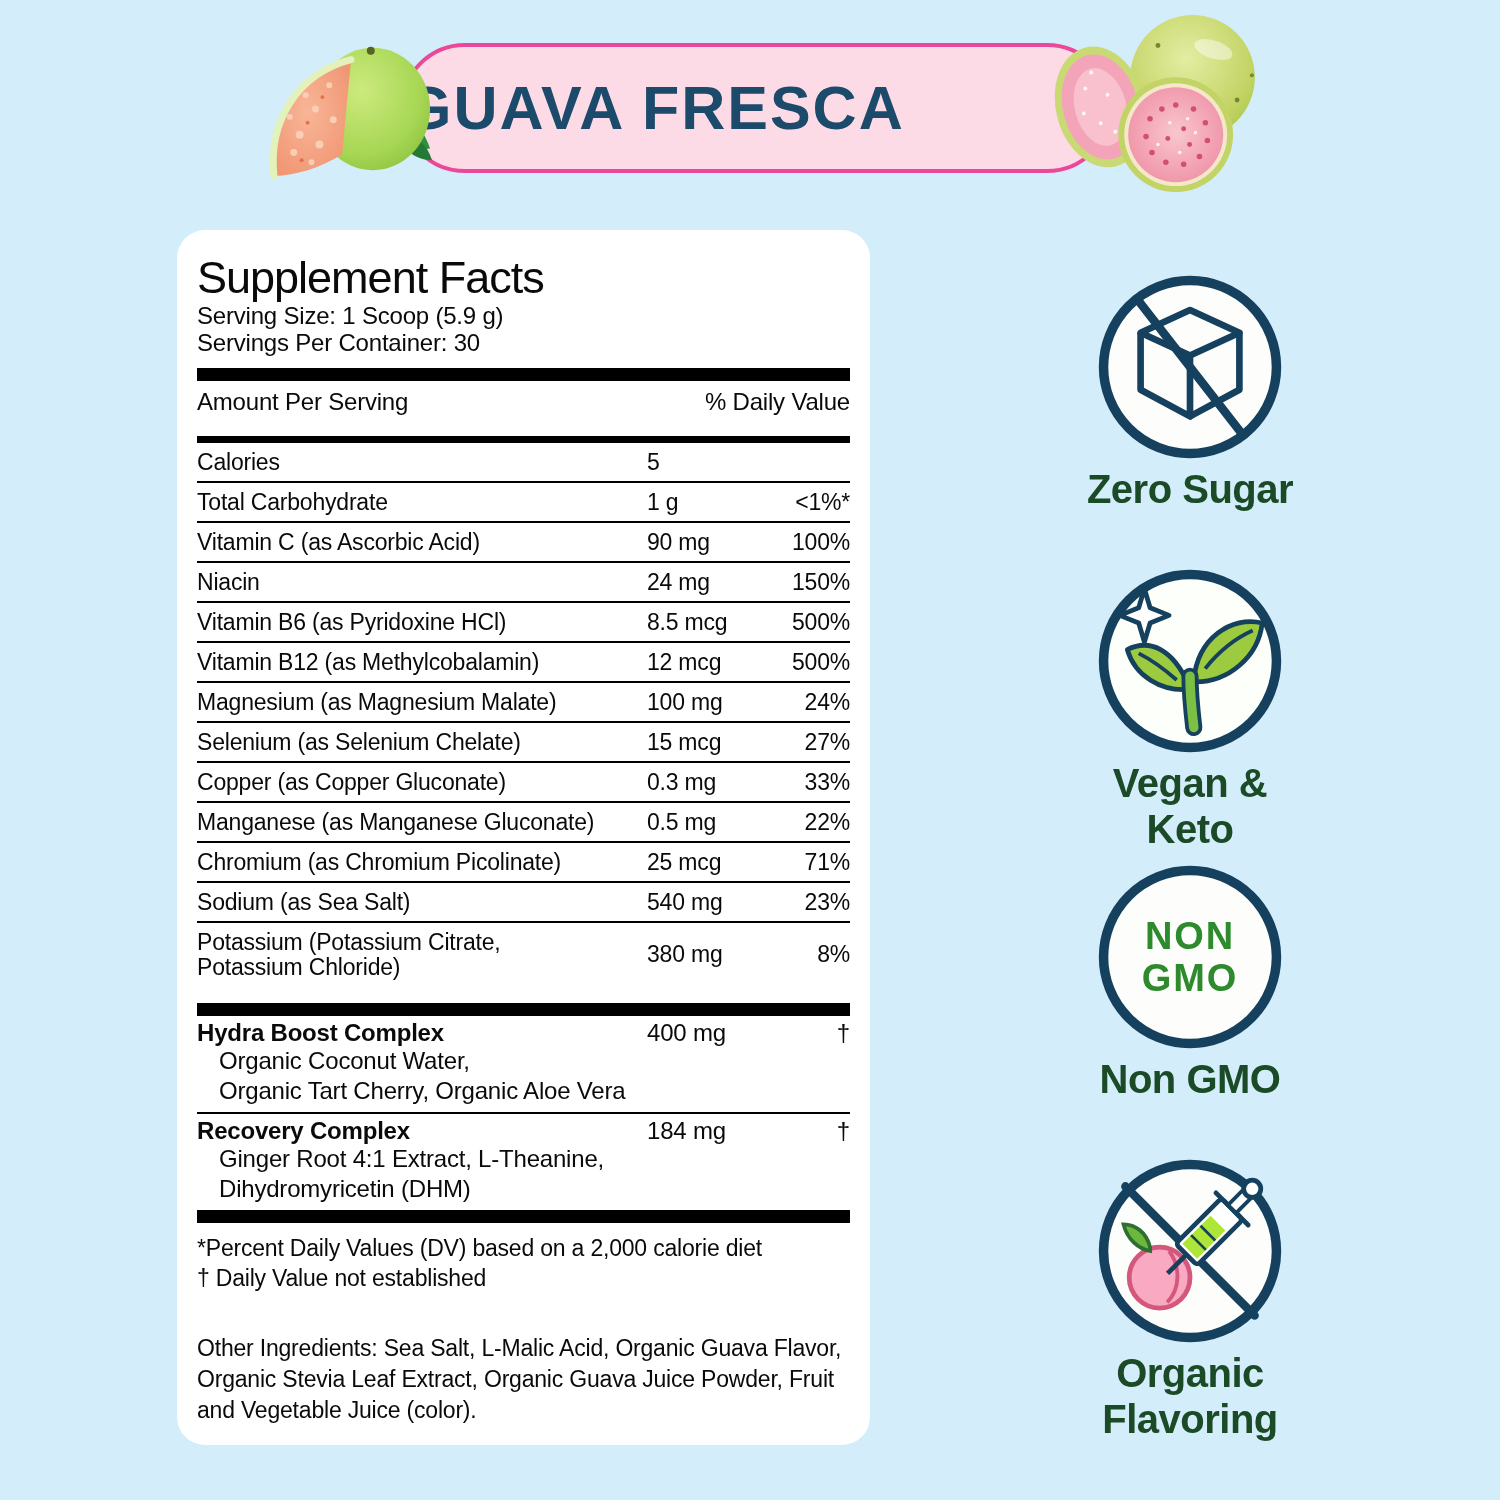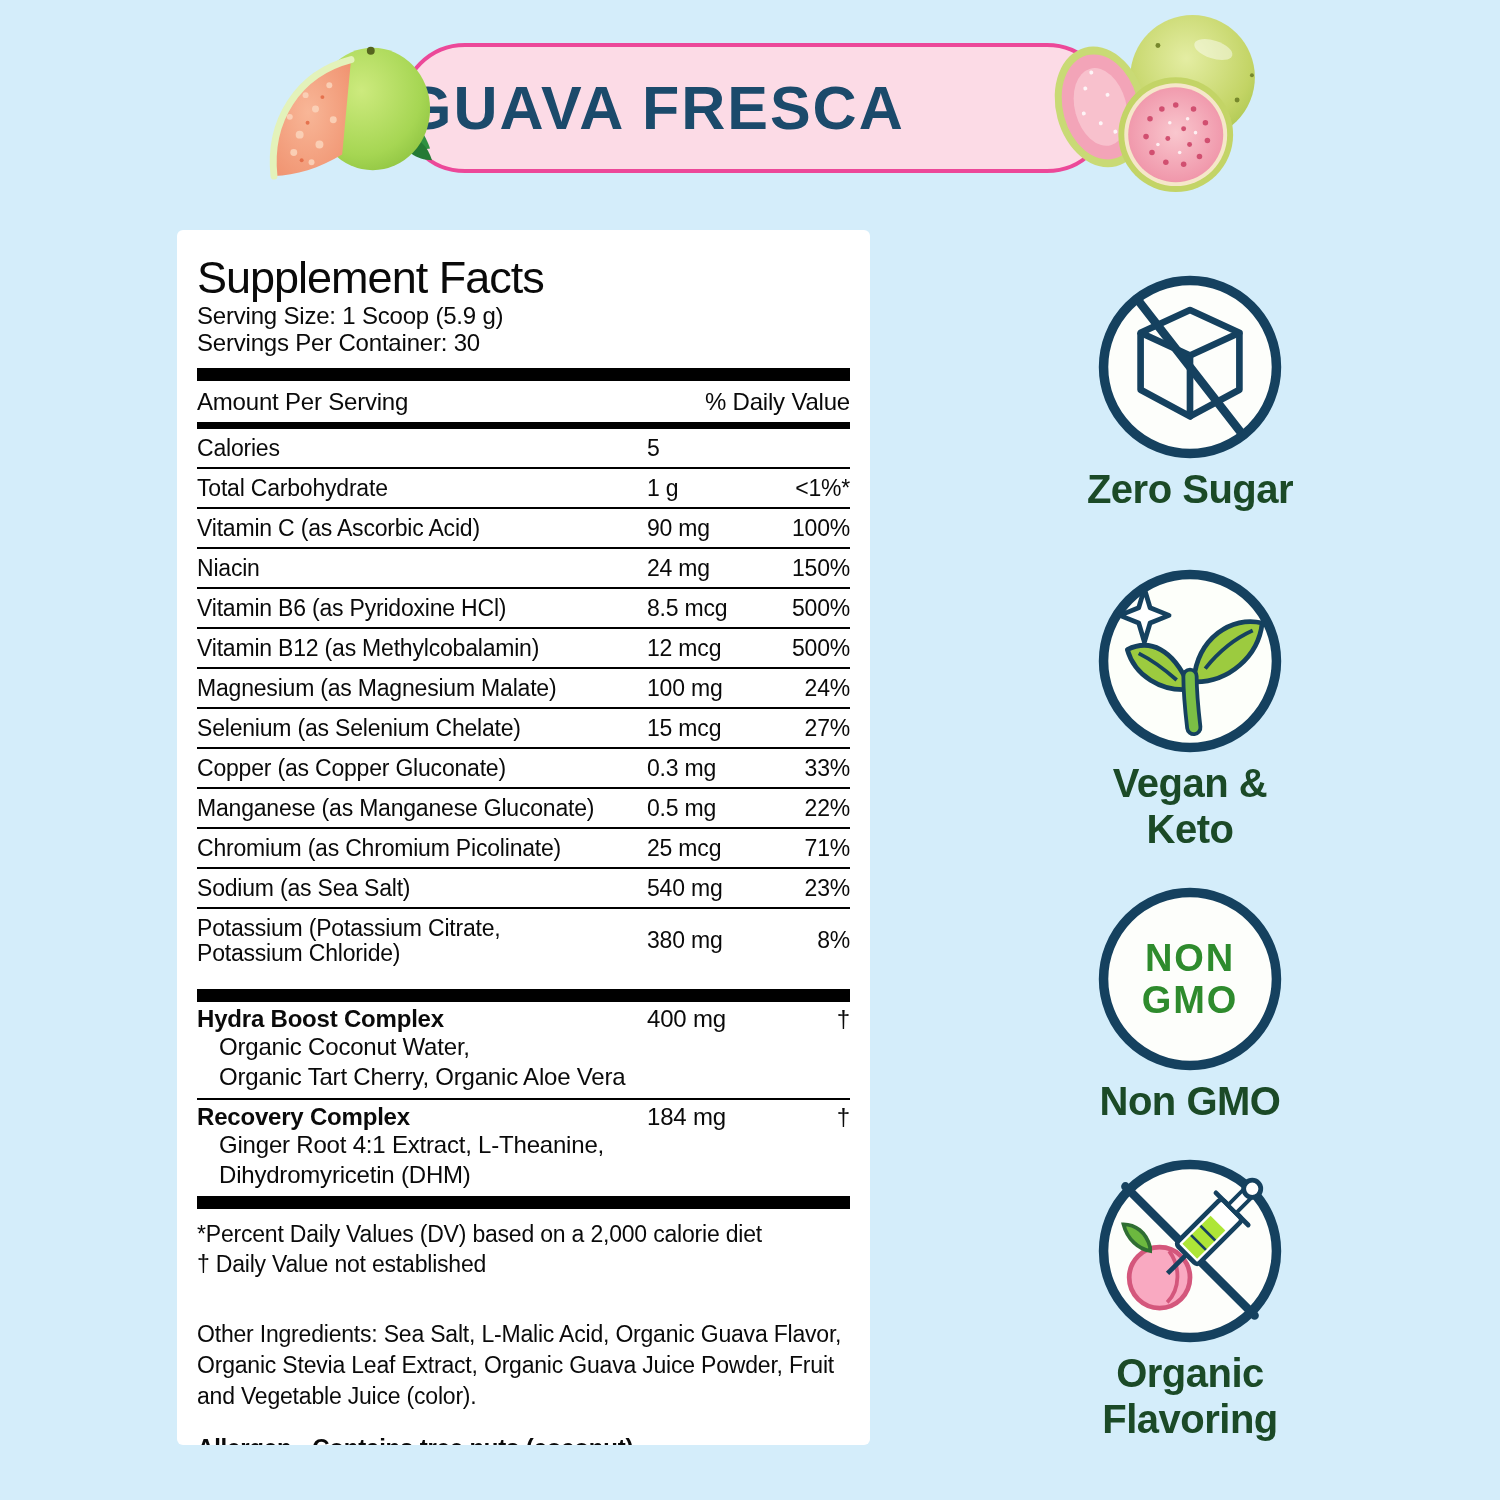--- a/index.html
+++ b/index.html
@@ -21,30 +21,30 @@
   .pill-title{
     font-size:61px;font-weight:bold;color:#1b4a6b;letter-spacing:2px;
   }
   .guava-art{position:absolute;z-index:2;}
   #guava-left{left:260px;top:26px;}
   #guava-right{left:1038px;top:6px;}
 
   
   .panel{
     position:absolute;left:177px;top:230px;width:693px;height:1215px;
-    background:#ffffff;border-radius:6px;box-sizing:border-box;
+    background:#ffffff;border-radius:28px;box-sizing:border-box;
     padding:24px 20px 0 20px;overflow:hidden;color:#0a0a0a;
     letter-spacing:-0.2px;
   }
   .sf-title{font-size:45px;font-weight:normal;letter-spacing:-1px;line-height:48px;}
   .serving{font-size:24px;line-height:27px;}
   .bar13{height:13px;background:#000;margin-top:12px;}
   .bar13.mid{margin-top:0;}
   .bar7{height:7px;background:#000;}
-  .hdr-row{display:flex;justify-content:space-between;font-size:24px;padding:7px 0 6px 0;}
+  .hdr-row{display:flex;justify-content:space-between;font-size:24px;padding:7px 0 20px 0;}
   .trow{display:flex;align-items:center;font-size:23px;line-height:25px;
         padding:6.5px 0;border-bottom:2.5px solid #000;}
   .trow.no-border{border-bottom:none;padding-bottom:23px;}
   .nm{width:450px;}
   .amt{width:115px;}
   .dv{flex:1;text-align:right;}
   .crow{padding:4px 0 6px 0;}
   .crow .head{display:flex;align-items:flex-start;font-size:24px;line-height:26px;}
   .crow .head .nm{font-weight:bold;}
   .crow .sub{font-size:24px;line-height:30px;padding-left:22px;}
@@ -55,21 +55,21 @@
 
   
   .badge{position:absolute;left:1080px;width:220px;text-align:center;z-index:1;}
   .badge svg{display:block;margin:0 auto;}
   .badge-label{
     margin-top:4px;font-size:40px;font-weight:bold;color:#1b4a27;
     letter-spacing:-0.5px;line-height:46px;
   }
   #badge-zero-sugar{top:272px;}
   #badge-vegan-keto{top:566px;}
-  #badge-non-gmo{top:884px;}
+  #badge-non-gmo{top:862px;}
   #badge-organic-flavoring{top:1156px;}
 </style>
 </head>
 <body>
 
 <div class="stage">
 
   <div class="pill">
     <span class="pill-title">GUAVA FRESCA</span>
   </div>

